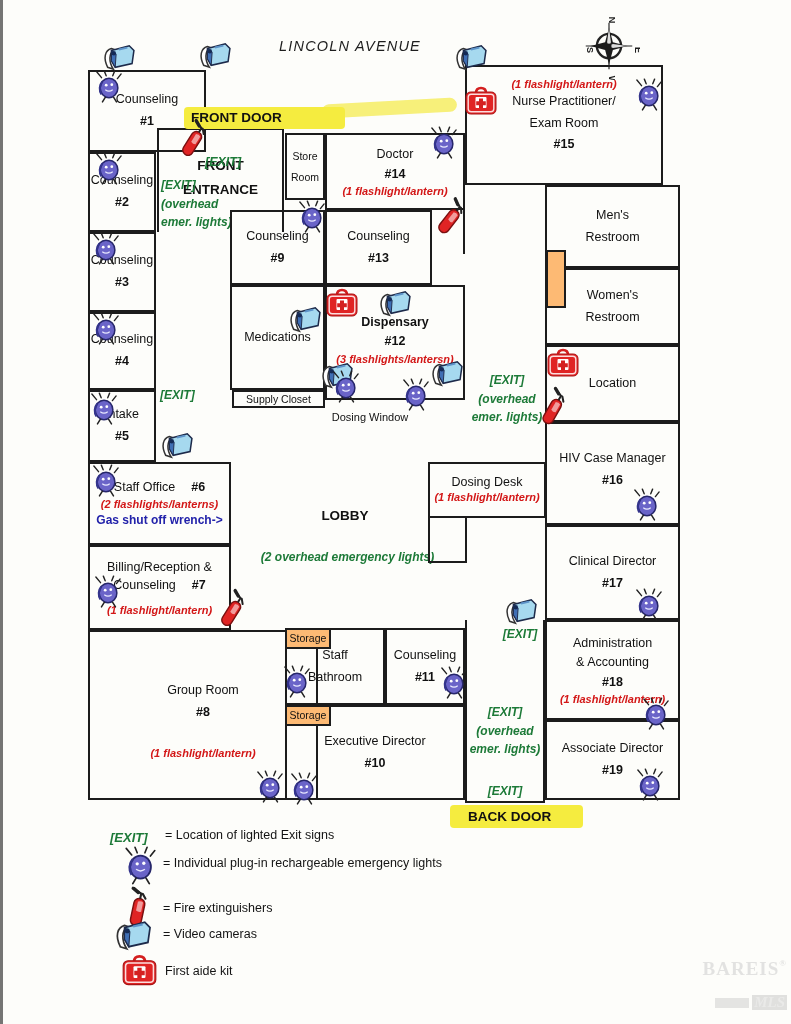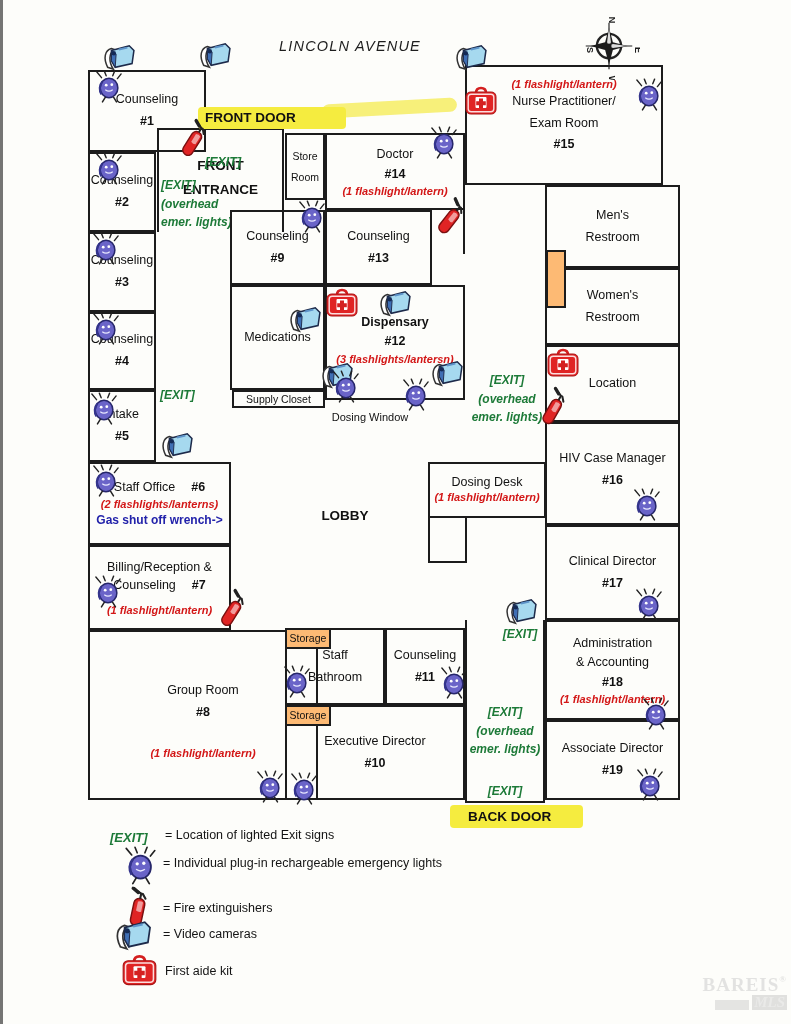--- a/index.html
+++ b/index.html
@@ -25,21 +25,21 @@
   .hl-tail{position:absolute;background:#f3ea43;opacity:.7;border-radius:8px;z-index:1;}
   .door-text{font-weight:bold;font-size:13.5px;color:#111;}
   .icon{position:absolute;z-index:6;}
   .wall{position:absolute;background:#1c1c1c;z-index:1;}
   .row-line{display:flex;flex-direction:row;align-items:flex-end;}
   .legend-text{position:absolute;font-size:12.5px;color:#141414;}
   .watermark{position:absolute;right:4px;bottom:14px;text-align:right;opacity:.5;
              font-family:"Liberation Serif", serif;z-index:8;}
   .wm-top{font-size:19px;font-weight:bold;color:#c9c9c9;letter-spacing:1px;line-height:1;}
   .wm-reg{font-size:9px;vertical-align:top;color:#c9c9c9;}
-  .wm-bottom{display:flex;align-items:flex-end;justify-content:flex-end;margin-top:1px;}
+  .wm-bottom{display:flex;align-items:center;justify-content:flex-end;margin-top:17px;}
   .wm-bar{display:inline-block;width:34px;height:10px;background:#cccccc;margin-right:3px;}
   .wm-mls{font-size:15px;font-weight:bold;font-style:italic;color:#d8d8d8;
           background:#c4c4c4;padding:0 2px;line-height:1;}
 </style>
 </head>
 <body>
 
 <svg width="0" height="0" style="position:absolute">
   <defs>
     <symbol id="icon-cam" viewBox="0 0 38 32">
@@ -227,20 +227,21 @@
     <div>&amp; Accounting</div>
     <div class="num">#18</div>
     <div class="note">(1 flashlight/lantern)</div>
   </div>
   <div class="room" style="left:545px;top:720px;width:135px;height:80px">
     <div>Associate Director</div>
     <div class="num">#19</div>
   </div>
 
   <div class="label bold" style="left:295px;top:508px;width:100px;font-size:13.5px">LOBBY</div>
+  <div class="label green" style="left:255px;top:548px;width:185px">(2 overhead emergency lights)</div>
 
   <div class="room" style="left:428px;top:462px;width:118px;height:56px;line-height:1.2">
     <div>Dosing Desk</div>
     <div class="note">(1 flashlight/lantern)</div>
   </div>
   <div class="room no-top" style="left:428px;top:518px;width:39px;height:45px"></div>
 
   <div class="room" style="left:285px;top:628px;width:100px;height:77px">
     <div>Staff</div>
     <div>Bathroom</div>
@@ -270,21 +271,21 @@
   <div class="label green" style="left:480px;top:782px;width:50px">[EXIT]</div>
 
   <div class="label green" style="left:160px;top:386px;width:50px;text-align:left">[EXIT]</div>
   <div class="label green" style="left:468px;top:371px;width:78px">
     <div>[EXIT]</div>
     <div>(overhead</div>
     <div>emer. lights)</div>
   </div>
 
   <div class="hl-tail" style="left:322px;top:101px;width:135px;height:14px;transform:rotate(-3deg)"></div>
-  <div class="hl" style="left:198px;top:107px;width:148px;height:22px">
+  <div class="hl" style="left:184px;top:107px;width:161px;height:22px">
     <div class="door-text" style="padding-left:7px;line-height:22px">FRONT DOOR</div>
   </div>
   <div class="label green" style="left:205px;top:153px;width:50px;text-align:left;font-size:12.5px">[EXIT]</div>
 
   <div class="hl" style="left:450px;top:805px;width:133px;height:23px">
     <div class="door-text" style="padding-left:18px;line-height:23px">BACK DOOR</div>
   </div>
 
   <svg class="icon" style="left:100px;top:42px;width:36px;height:30px">
       <use href="#icon-cam"></use>

